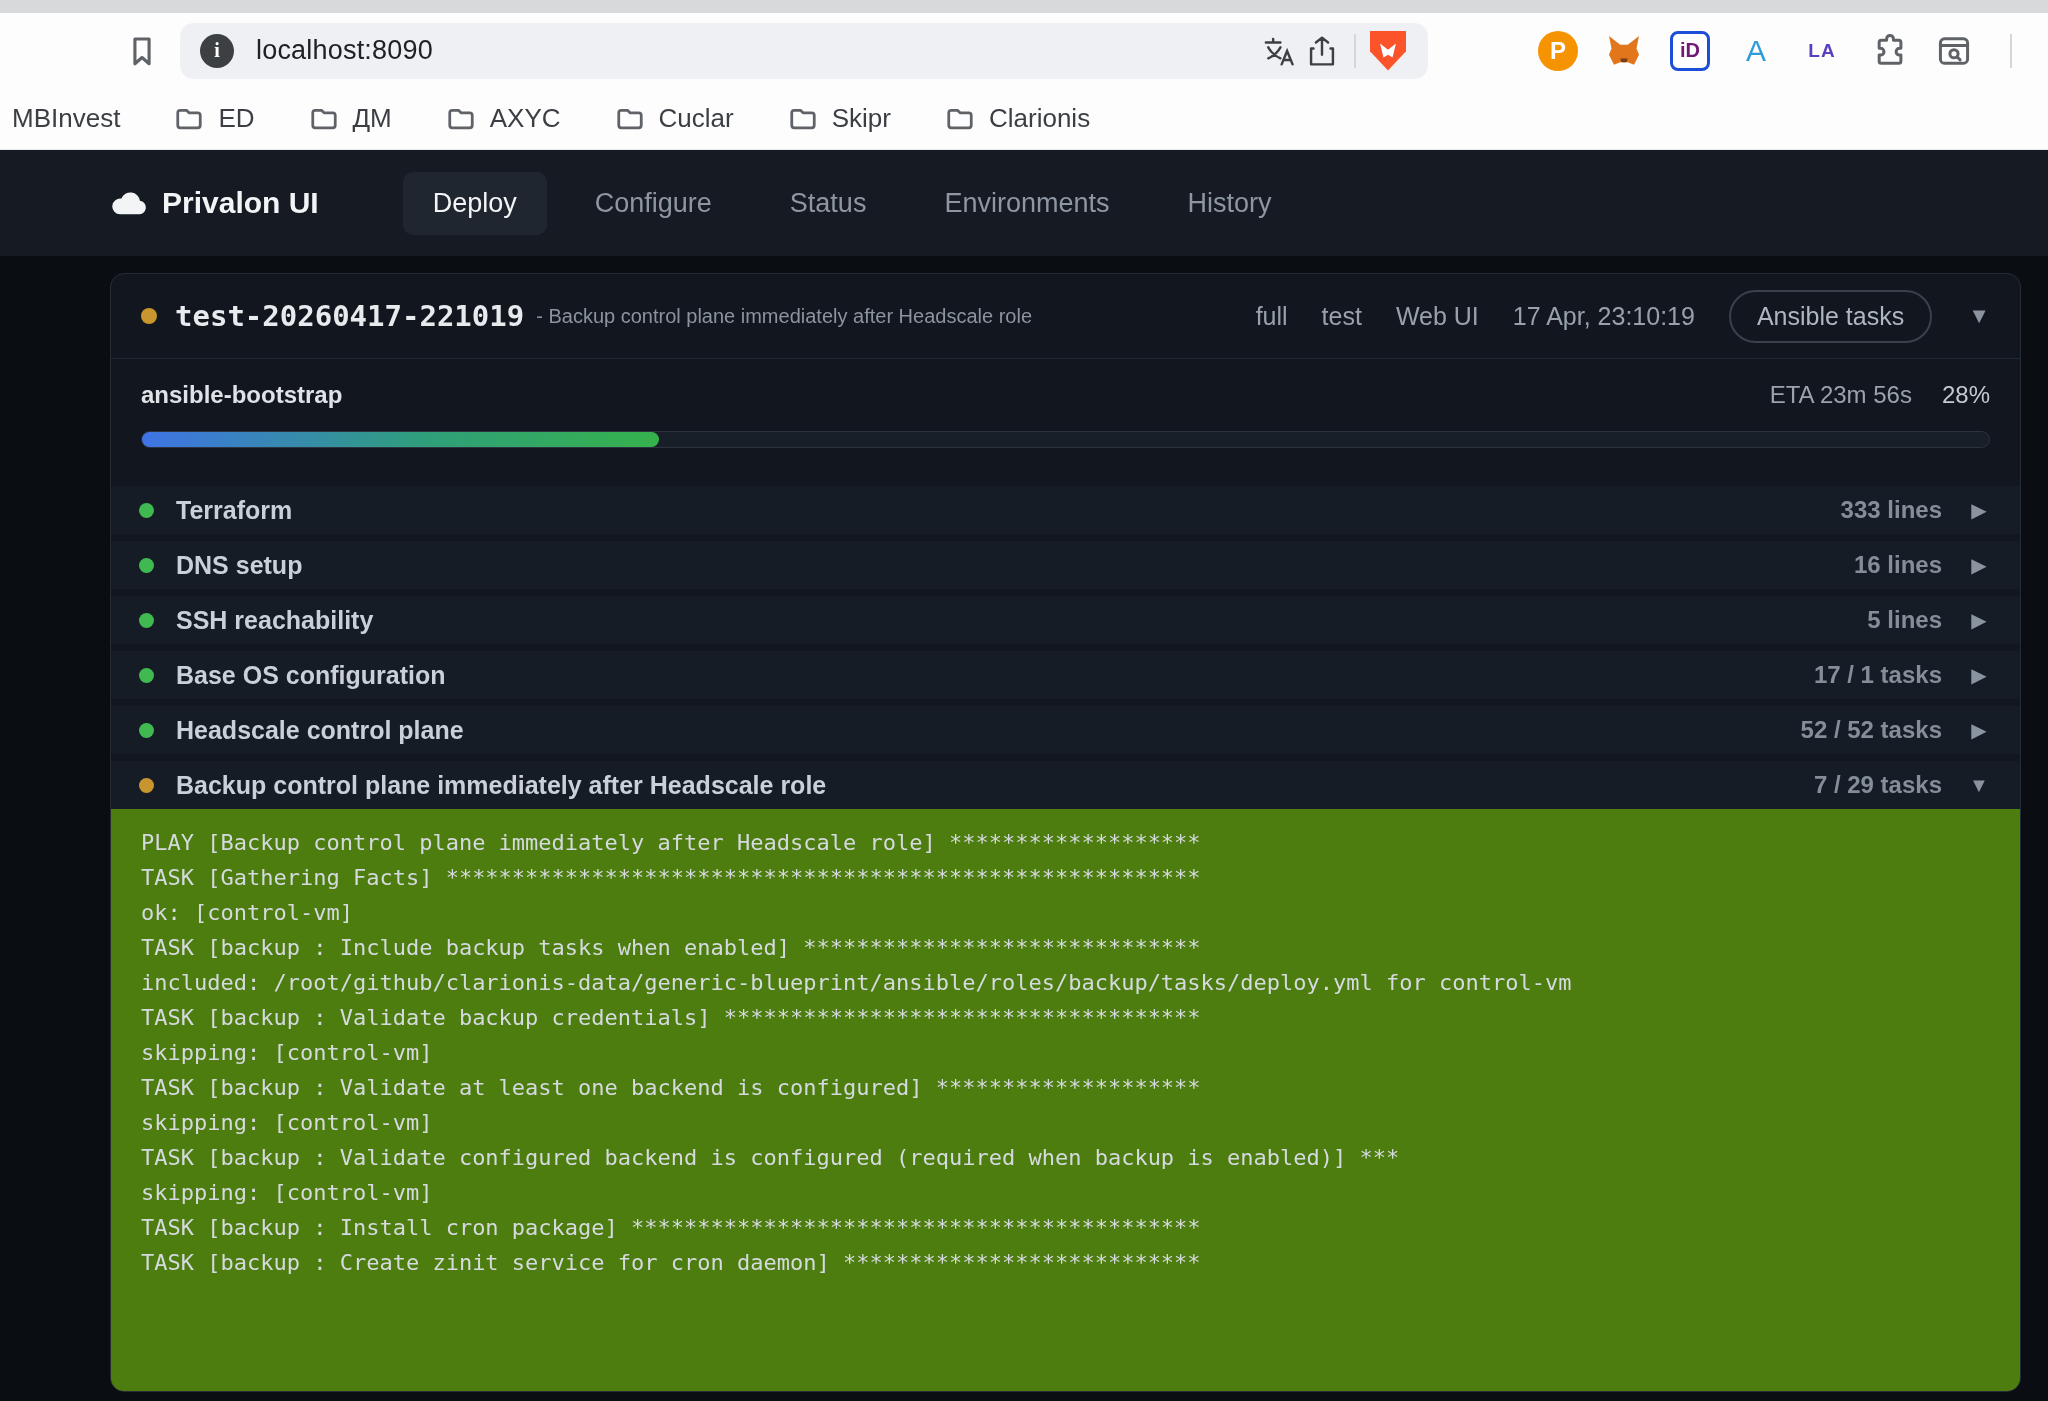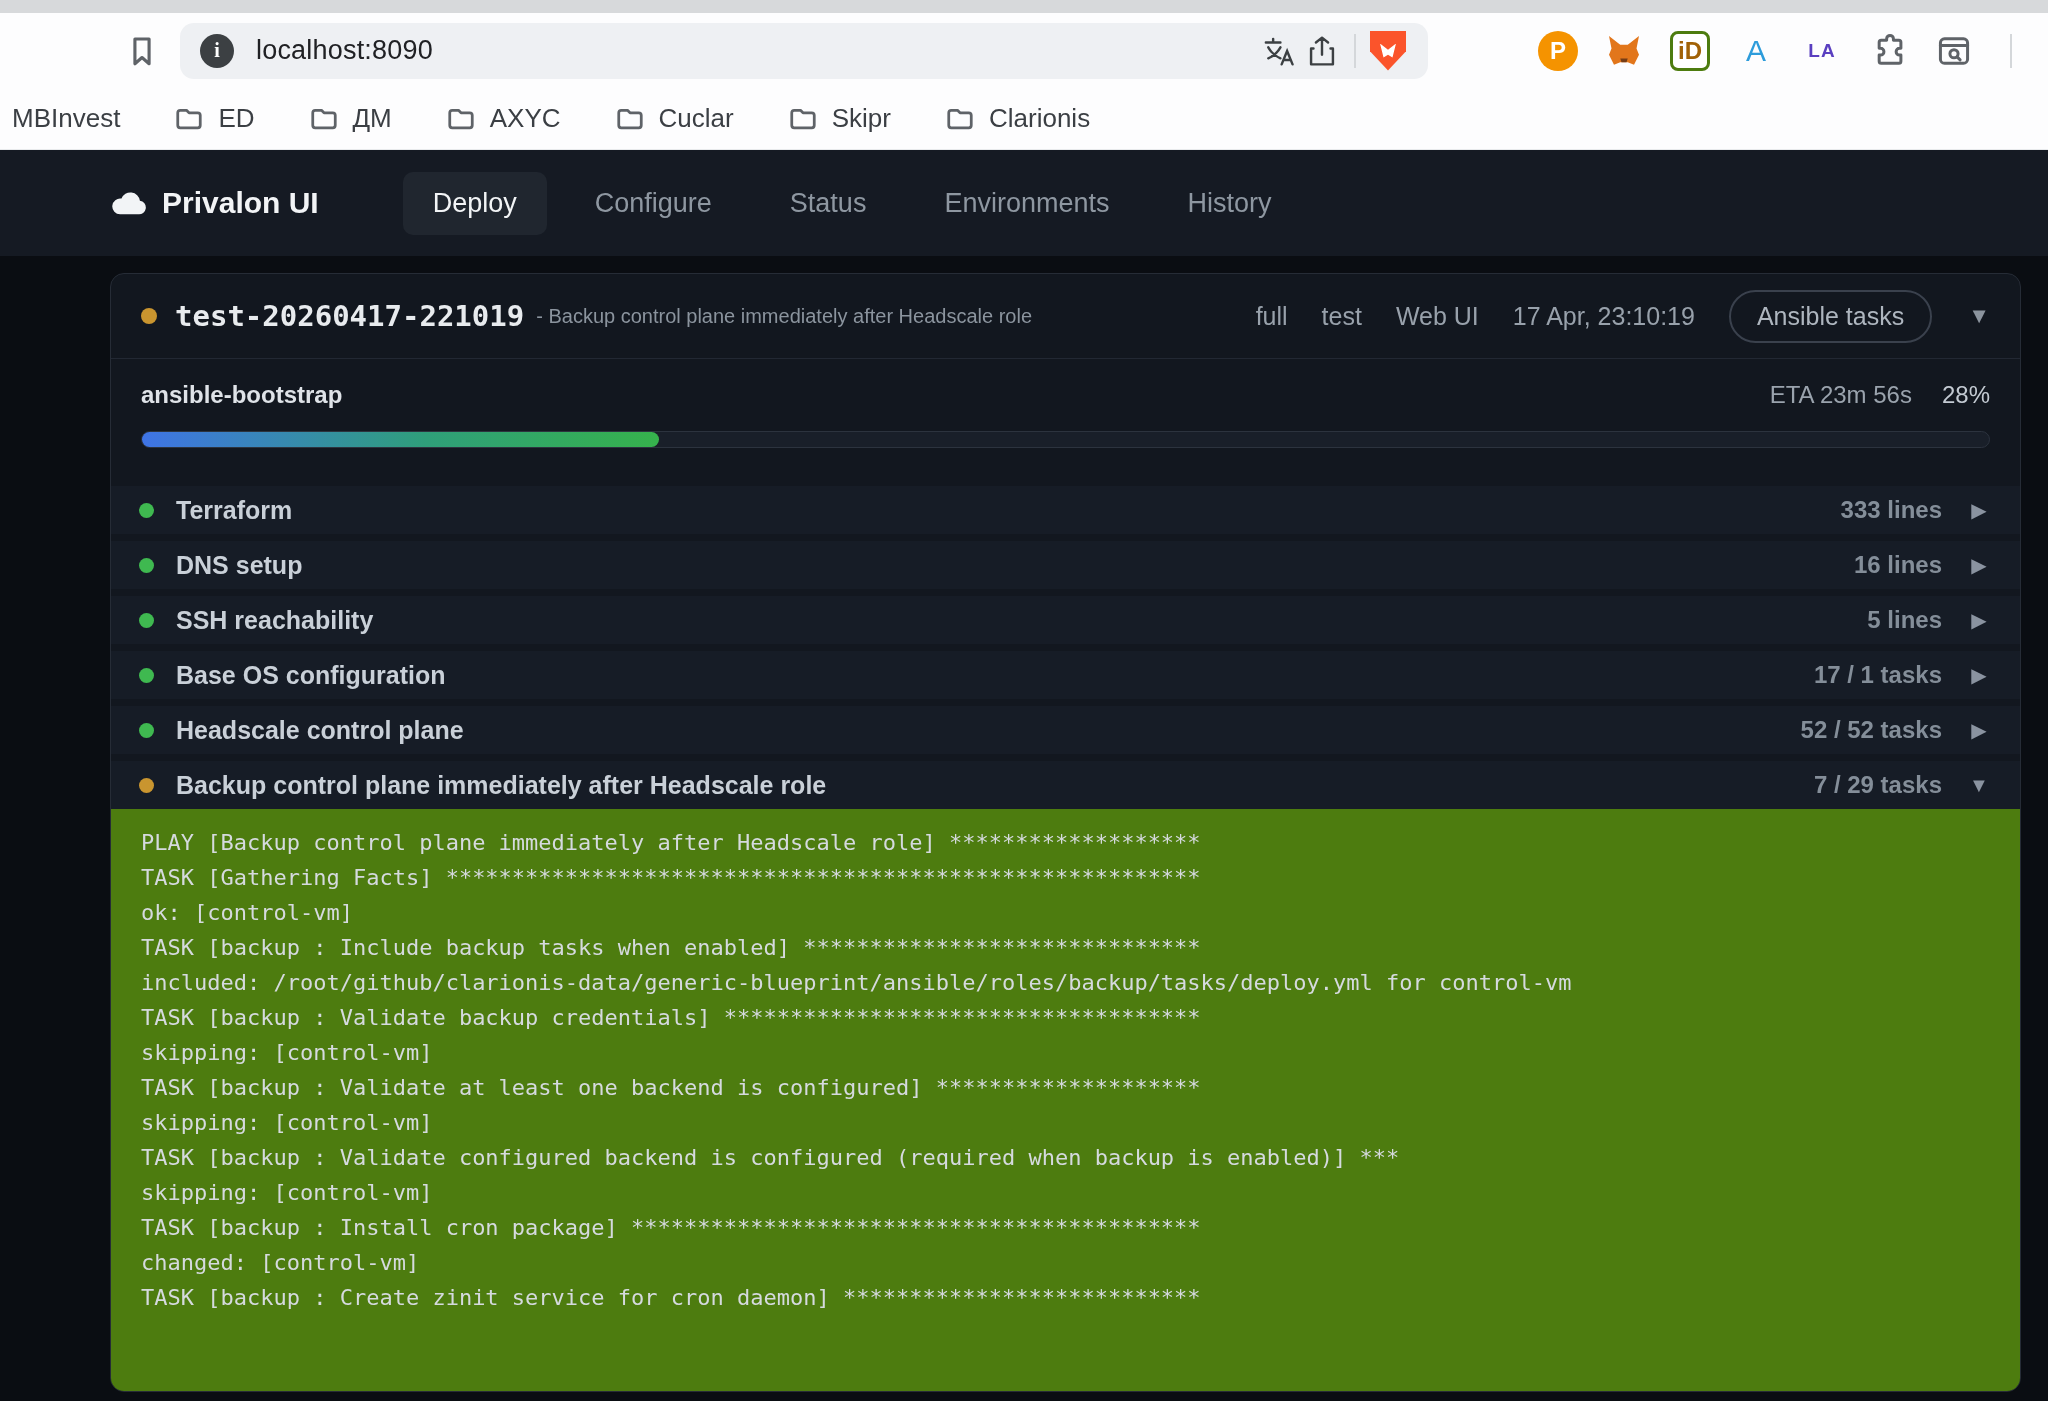--- a/index.html
+++ b/index.html
@@ -18,22 +18,22 @@
   .url-text { font-size:27px; color:#202124; letter-spacing:.2px; }
   .urlbar .spacer { flex:1; }
   .tool-ic { width:44px; height:44px; display:flex; align-items:center; justify-content:center; color:#3c4043; }
   .vdiv { width:2px; height:34px; background:#d4d7da; margin:0 10px; }
   .shield { width:36px; height:40px; background:#fb542b; clip-path:polygon(0 0,100% 0,100% 52%,50% 100%,0 52%);
             display:flex; align-items:center; justify-content:center; }
   .shield .lion { width:16px; height:14px; background:#fff; clip-path:polygon(0 0,50% 45%,100% 0,78% 100%,50% 80%,22% 100%); }
   .ext-row { display:flex; align-items:center; gap:26px; margin-left:auto; }
   .ext { width:40px; height:40px; display:flex; align-items:center; justify-content:center; }
   .ext.polka { border-radius:50%; background:#f59300; color:#fff; font-size:24px; font-weight:700; }
-  .ext.idb { background:#fff; border:3px solid #4d7c0f; border-radius:8px; color:#a16207;
-             font-size:24px; font-weight:800; }
+  .ext.idb { background:#fff; border:3px solid #1d4ed8; border-radius:8px; color:#701a75;
+             font-size:20px; font-weight:800; }
   .ext.aw { color:#2d9cdb; font-size:30px; font-weight:400; }
   .ext.la { color:#5a3fc0; font-size:19px; font-weight:800; letter-spacing:1px; }
   .bm-bar { height:62px; background:#fdfdfe; display:flex; align-items:center; gap:54px; padding:0 12px;
             border-bottom:1px solid #e8eaec; }
   .bm-item { display:flex; align-items:center; gap:14px; font-size:26px; color:#3b3f44; }
 
   
   .app { height:1251px; background:#0a0d12; }
   .navbar { height:106px; background:#151a23; display:flex; align-items:center; padding:0 40px 0 110px; }
   .brand { display:flex; align-items:center; gap:16px; color:#f2f4f6; font-size:30px; font-weight:800; }
@@ -279,21 +279,20 @@
       <div class="log-line">ok: [control-vm]</div>
       <div class="log-line">TASK [backup : Include backup tasks when enabled] ******************************</div>
       <div class="log-line">included: /root/github/clarionis-data/generic-blueprint/ansible/roles/backup/tasks/deploy.yml for control-vm</div>
       <div class="log-line">TASK [backup : Validate backup credentials] ************************************</div>
       <div class="log-line">skipping: [control-vm]</div>
       <div class="log-line">TASK [backup : Validate at least one backend is configured] ********************</div>
       <div class="log-line">skipping: [control-vm]</div>
       <div class="log-line">TASK [backup : Validate configured backend is configured (required when backup is enabled)] ***</div>
       <div class="log-line">skipping: [control-vm]</div>
       <div class="log-line">TASK [backup : Install cron package] *******************************************</div>
-      <div class="log-line">changed: [control-vm]</div>
       <div class="log-line">TASK [backup : Create zinit service for cron daemon] ***************************</div>
     </div>
 
     <div class="card-foot">
       <span class="foot-btn">
         <span class="glyph-sq">■</span>
         <span>Cancel</span>
       </span>
       <span class="foot-btn">
         <span class="glyph-dn">↓</span>

